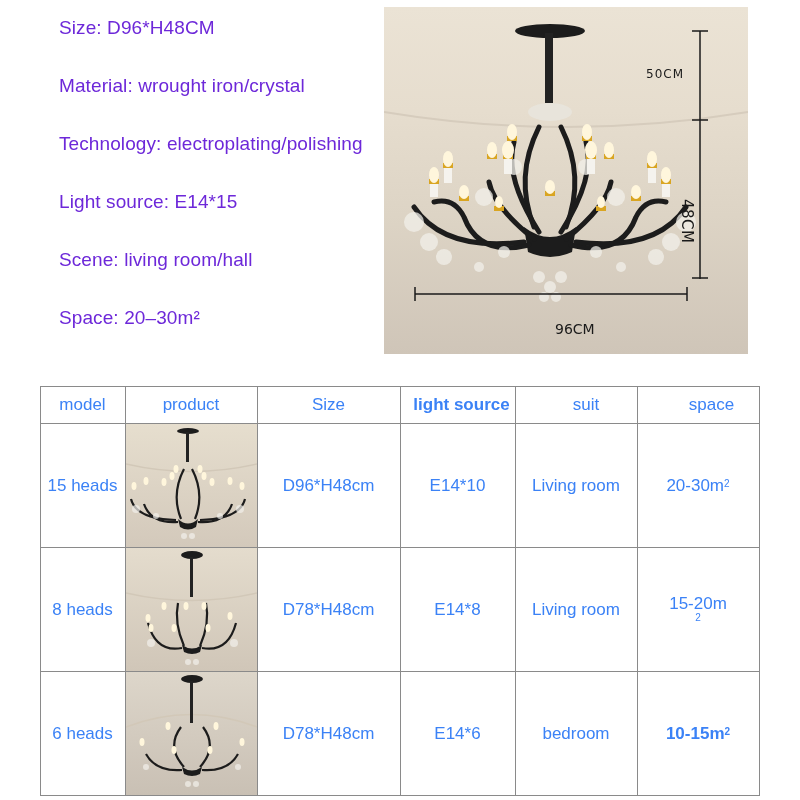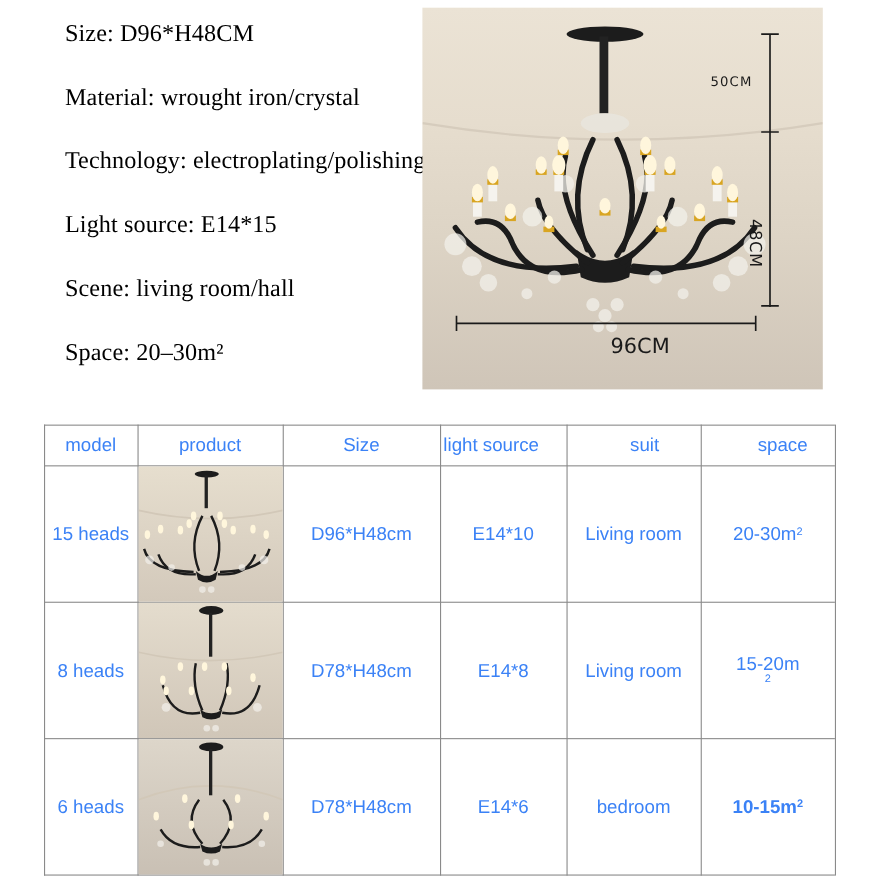--- a/index.html
+++ b/index.html
@@ -3,21 +3,21 @@
   <meta charset="utf-8">
   <style>
     html, body { margin:0; padding:0; }
     body {
       width:800px; height:800px; background:#ffffff; position:relative; overflow:hidden;
       font-family: "Liberation Sans", "DejaVu Sans", sans-serif; color:#222;
     }
     .specs { position:absolute; left:59px; top:0; }
     .spec-line {
       position:absolute; left:0; white-space:nowrap;
-      font-size:22px; color:#000000; letter-spacing:0.1px;font-family:Liberation Serif, serif;
+      font-size:19px; color:#6d28d9; letter-spacing:0.1px;
     }
     .photo {
       position:absolute; left:384px; top:7px; width:364px; height:347px;
       background: linear-gradient(180deg, #ebe3d5 0%, #e6ddce 30%, #ddd4c5 60%, #cfc5b8 100%);
       overflow:hidden;
     }
     .photo svg { position:absolute; left:0; top:0; }
     .dim-label { position:absolute; color:#1a1a1a; font-family:"DejaVu Sans", sans-serif; }
     .grid { position:absolute; left:40px; top:386px; }
     .cell {
@@ -167,21 +167,21 @@
     </g>
 
     <g stroke="#1a1a1a" stroke-width="1.5">
       <line x1="31" y1="287" x2="303" y2="287"></line>
       <line x1="31" y1="280" x2="31" y2="294"></line>
       <line x1="303" y1="280" x2="303" y2="294"></line>
     </g>
   </svg>
   <div class="dim-label" style="left:262px; top:60px; font-size:12px; letter-spacing:1px;text-align:right;">50CM</div>
   <div class="dim-label" style="left:312px; top:192px; font-size:15px; transform:rotate(90deg); transform-origin:left top; letter-spacing:0.5px;">48CM</div>
-  <div class="dim-label" style="left:171px; top:297px; font-size:19px;">96CM</div>
+  <div class="dim-label" style="left:171px; top:314px; font-size:14px;">96CM</div>
 </div>
 
 <div class="grid">
 
   <div class="hline" style="left:0; top:0; width:719px;"></div>
   <div class="hline" style="left:0; top:37px; width:719px;"></div>
   <div class="hline" style="left:0; top:161px; width:719px;"></div>
   <div class="hline" style="left:0; top:285px; width:719px;"></div>
   <div class="hline" style="left:0; top:409px; width:719px;"></div>
 
@@ -189,21 +189,21 @@
   <div class="vline" style="left:85px; top:0; height:410px;"></div>
   <div class="vline" style="left:217px; top:0; height:410px;"></div>
   <div class="vline" style="left:360px; top:0; height:410px;"></div>
   <div class="vline" style="left:475px; top:0; height:410px;"></div>
   <div class="vline" style="left:597px; top:0; height:410px;"></div>
   <div class="vline" style="left:719px; top:0; height:410px;"></div>
 
   <div class="cell" style="left:0; top:0; width:85px; height:37px;">model</div>
   <div class="cell" style="left:85px; top:0; width:132px; height:37px;">product</div>
   <div class="cell" style="left:217px; top:0; width:143px; height:37px;">Size</div>
-  <div class="cell" style="left:349px; top:0; width:115px; height:37px;">light source</div>
+  <div class="cell" style="left:364px; top:0; width:115px; height:37px;font-weight:bold;">light source</div>
   <div class="cell" style="left:475px; top:0; width:122px; height:37px;padding-left:20px;">suit</div>
   <div class="cell" style="left:597px; top:0; width:122px; height:37px;padding-left:27px;">space</div>
 
   <div class="cell" style="left:0; top:38px; width:85px; height:123px;">15 heads</div>
   <div class="thumb" style="left:86px; top:38px; width:131px; height:123px; background:linear-gradient(180deg,#e6dece,#d3c9bb);">
     <svg width="131" height="123" viewBox="0 0 131 123">
       <path d="M0 40 Q65 55 131 40" stroke="#d2c8b8" stroke-width="1.5" fill="none"></path>
       <ellipse cx="62" cy="7" rx="11" ry="3" fill="#1c1c1c"></ellipse>
         <rect x="60" y="8" width="3" height="30" fill="#222"></rect>
       <g stroke="#1c1c1c" stroke-width="2.2" fill="none">

